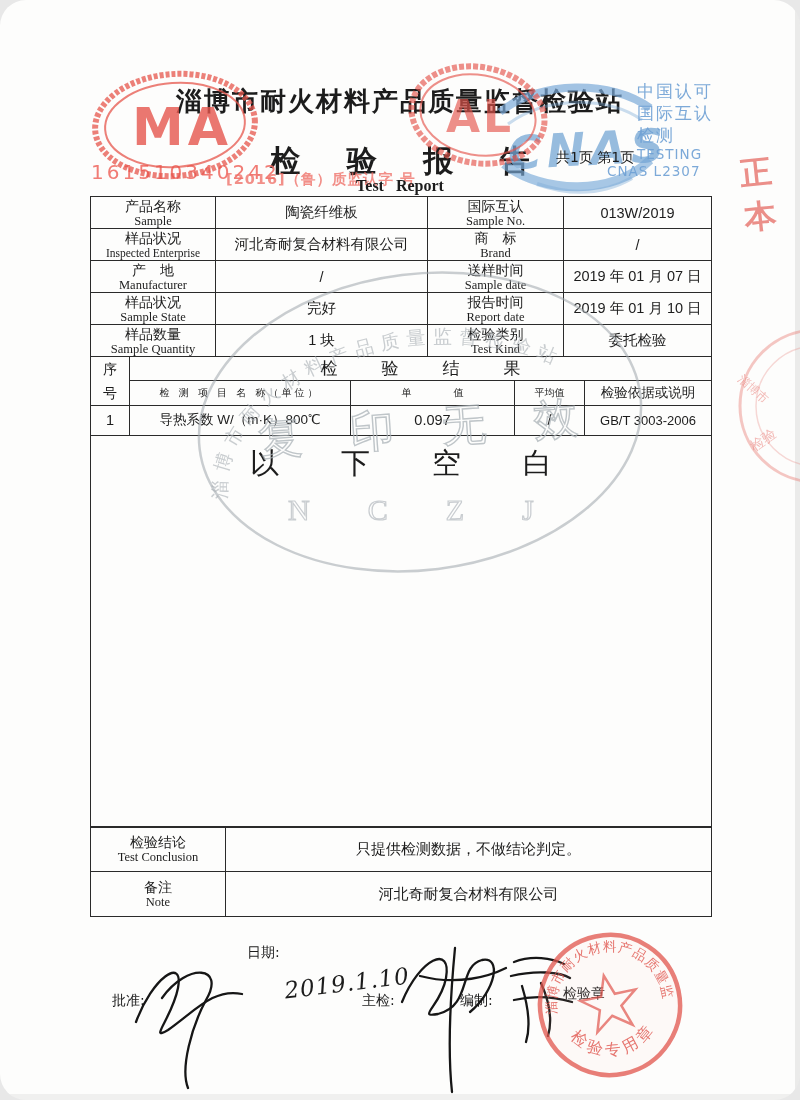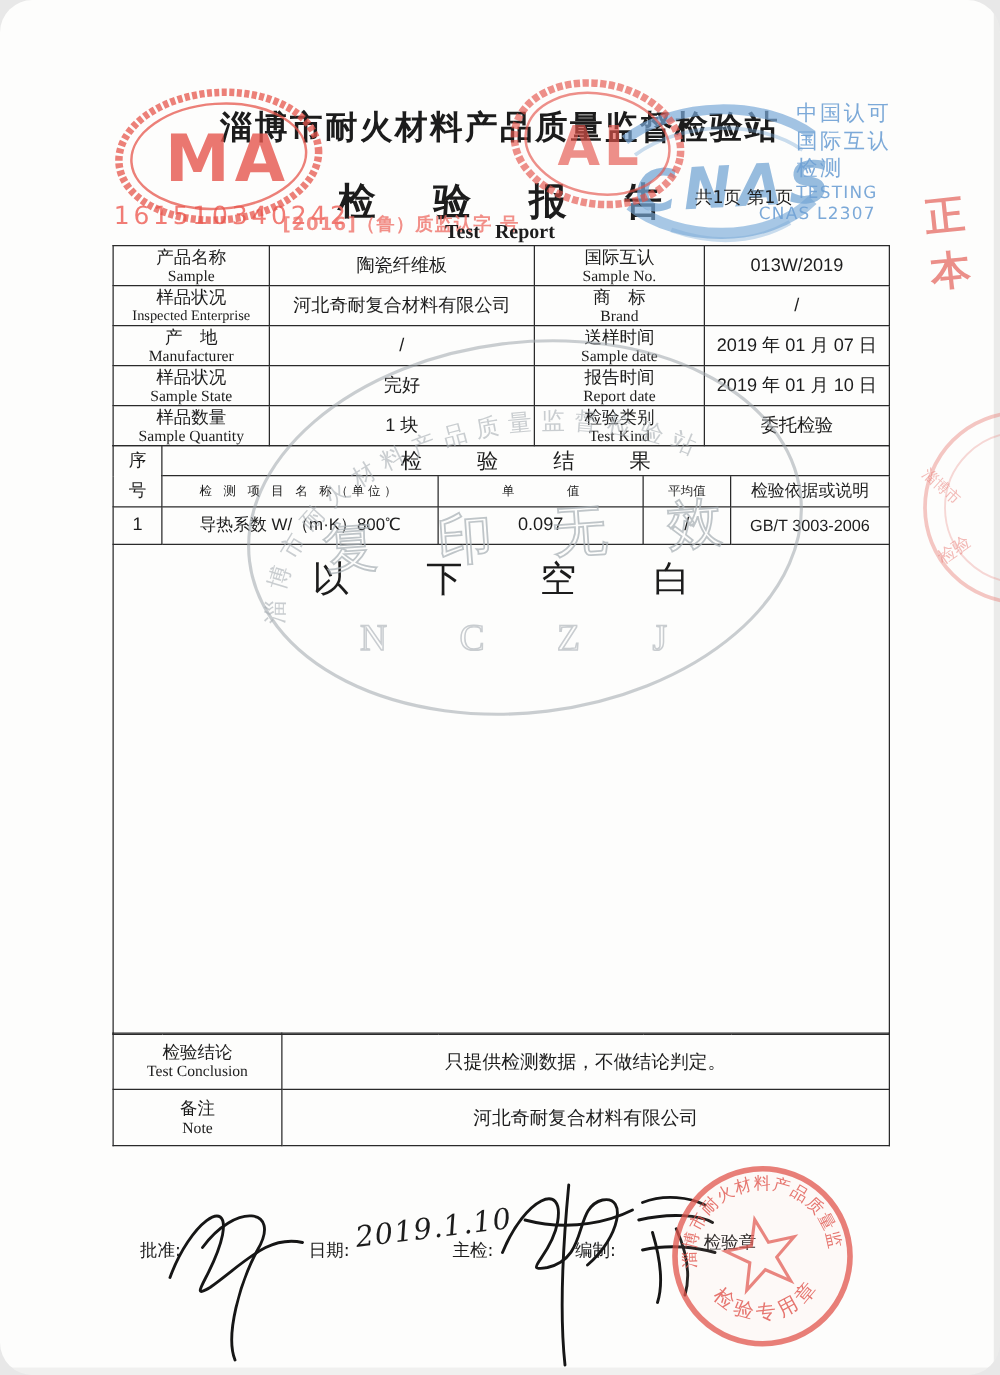--- a/index.html
+++ b/index.html
@@ -270,21 +270,21 @@
       </text>
       <path id="sealbot" d="M 29,95 A 52,52 0 0 0 125,95" fill="none"></path>
       <text font-size="16" letter-spacing="4" fill="rgba(224,84,76,.8)" font-family="DejaVu Sans, sans-serif">
         <textPath href="#sealbot" startOffset="6">检验专用章</textPath>
       </text>
       <path d="M77,47 L84,67 L105,67 L88,80 L95,101 L77,88 L59,101 L66,80 L49,67 L70,67 Z" stroke="rgba(224,84,76,.7)" stroke-width="2.5" fill="none"></path>
     </g>
   </svg>
 
   <div class="flabel" style="left:112px;top:992px">批准:</div>
-  <div class="flabel" style="left:247px;top:992px">日期:</div>
+  <div class="flabel" style="left:247px;top:944px">日期:</div>
   <div class="hand-date">2019.1.10</div>
   <div class="flabel" style="left:362px;top:992px">主检:</div>
   <div class="flabel" style="left:460px;top:992px">编制:</div>
   <div class="flabel" style="left:563px;top:985px">检验章</div>
 
   <svg class="sig-layer" width="800" height="1100" viewBox="0 0 800 1100">
     <g stroke="#161616" stroke-width="2.3" fill="none" stroke-linecap="round">
       <path d="M136,1022 C152,978 184,956 178,988 C172,1018 148,1042 168,1030 C196,1010 214,988 242,994"></path>
       <path d="M162,998 C188,962 226,966 206,1000 C192,1026 180,1068 188,1088"></path>
       <path d="M402,1002 C420,958 452,944 446,978 C441,1006 416,1018 438,1014 C472,1006 458,966 482,960 C502,956 496,990 470,1012"></path>

